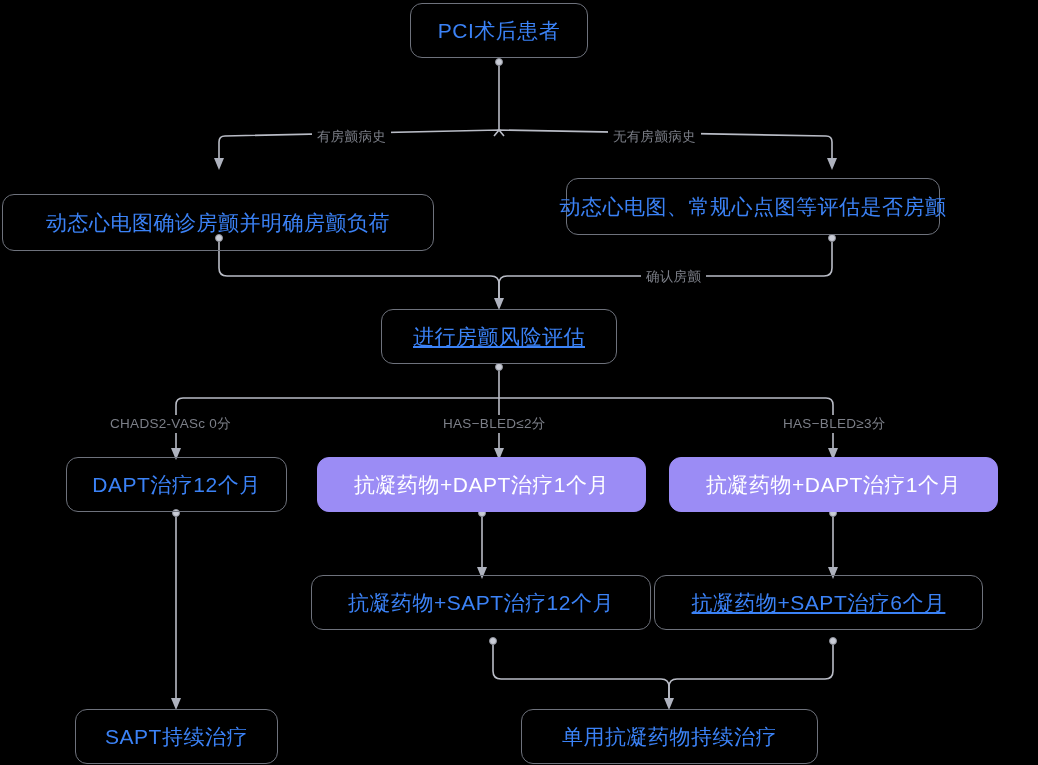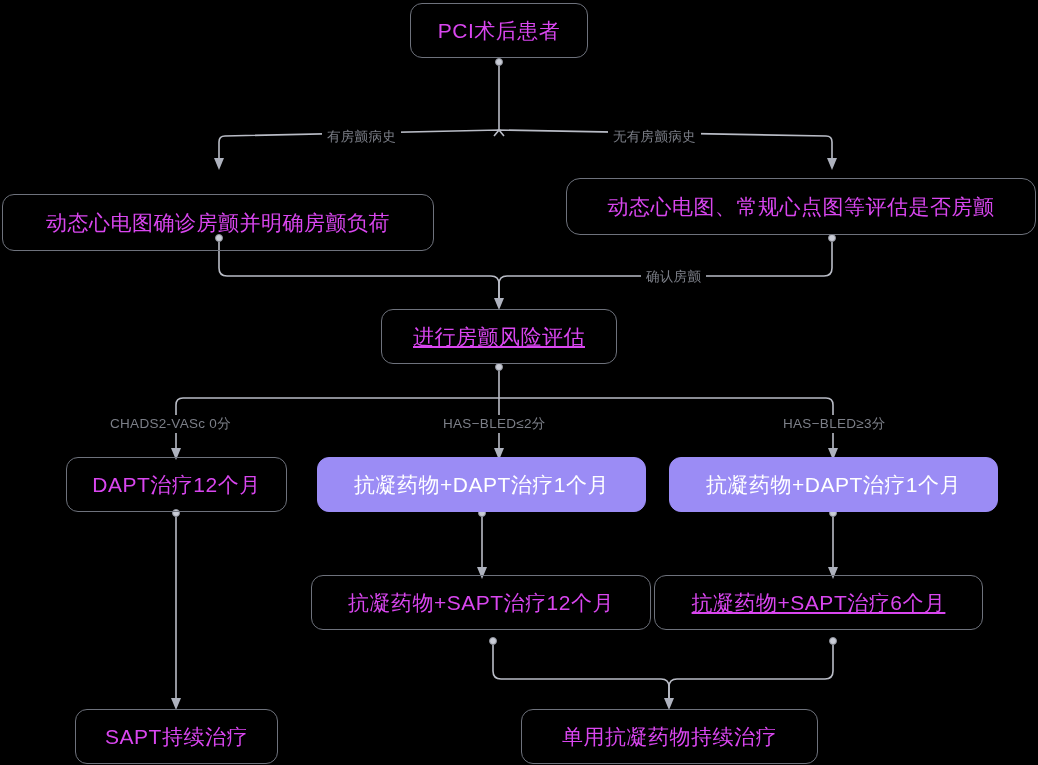--- a/index.html
+++ b/index.html
@@ -22,21 +22,21 @@
     width: 1038px; height: 765px;
     pointer-events: none;
   }
   .node {
     position: absolute;
     display: flex;
     align-items: center;
     justify-content: center;
     border-radius: 12px;
     border: 1px solid #6e727c;
-    color: #d946ef;
+    color: #3b82f6;
     background: transparent;
     font-size: 21px;
     letter-spacing: 0.5px;
     white-space: nowrap;
     font-weight: 400;
   }
   .node.highlight {
     background: #9b8cf5;
     border-color: #9b8cf5;
     color: #ffffff;
@@ -103,39 +103,39 @@
     <path class="edge-line" d="M493,645 L493,671 Q493,679 501,679 L661,679 Q669,679 669,687 L669,698"></path>
     <circle class="dot" cx="833" cy="641" r="3.5"></circle>
     <path class="edge-line" d="M833,645 L833,671 Q833,679 825,679 L677,679 Q669,679 669,687 L669,698"></path>
     <polygon class="arrow" points="669,710 664,698 674,698"></polygon>
   </svg>
 
   <div class="node" style="left:410px; top:3px; width:178px; height:55px;">PCI术后患者</div>
 
   <div class="node" style="left:2px; top:178px; width:432px; height:57px;margin-top:16px;">动态心电图确诊房颤并明确房颤负荷</div>
 
-  <div class="node" style="left:566px; top:178px; width:470px; height:57px;border-radius:14px;">动态心电图、常规心点图等评估是否房颤</div>
+  <div class="node" style="left:566px; top:178px; width:374px; height:57px;">动态心电图、常规心点图等评估是否房颤</div>
 
   <div class="node" style="left:381px; top:309px; width:236px; height:55px;text-decoration:underline;">进行房颤风险评估</div>
 
   <div class="node" style="left:66px; top:457px; width:221px; height:55px;">DAPT治疗12个月</div>
 
   <div class="node highlight" style="left:317px; top:457px; width:329px; height:55px;">抗凝药物+DAPT治疗1个月</div>
 
   <div class="node highlight" style="left:669px; top:457px; width:329px; height:55px;">抗凝药物+DAPT治疗1个月</div>
 
   <div class="node" style="left:311px; top:575px; width:340px; height:55px;">抗凝药物+SAPT治疗12个月</div>
 
   <div class="node" style="left:654px; top:575px; width:329px; height:55px;text-decoration:underline;">抗凝药物+SAPT治疗6个月</div>
 
   <div class="node" style="left:75px; top:709px; width:203px; height:55px;">SAPT持续治疗</div>
 
   <div class="node" style="left:521px; top:709px; width:297px; height:55px;">单用抗凝药物持续治疗</div>
 
-  <div class="edge-label" style="left:322px; top:128px;">有房颤病史</div>
+  <div class="edge-label" style="left:312px; top:128px;">有房颤病史</div>
 
   <div class="edge-label" style="left:608px; top:128px;">无有房颤病史</div>
 
   <div class="edge-label" style="left:625px; top:268px;margin-left:16px;">确认房颤</div>
 
   <div class="edge-label" style="left:105px; top:415px;">CHADS2-VASc 0分</div>
 
   <div class="edge-label" style="left:438px; top:415px;">HAS−BLED≤2分</div>
 
   <div class="edge-label" style="left:778px; top:415px;">HAS−BLED≥3分</div>

